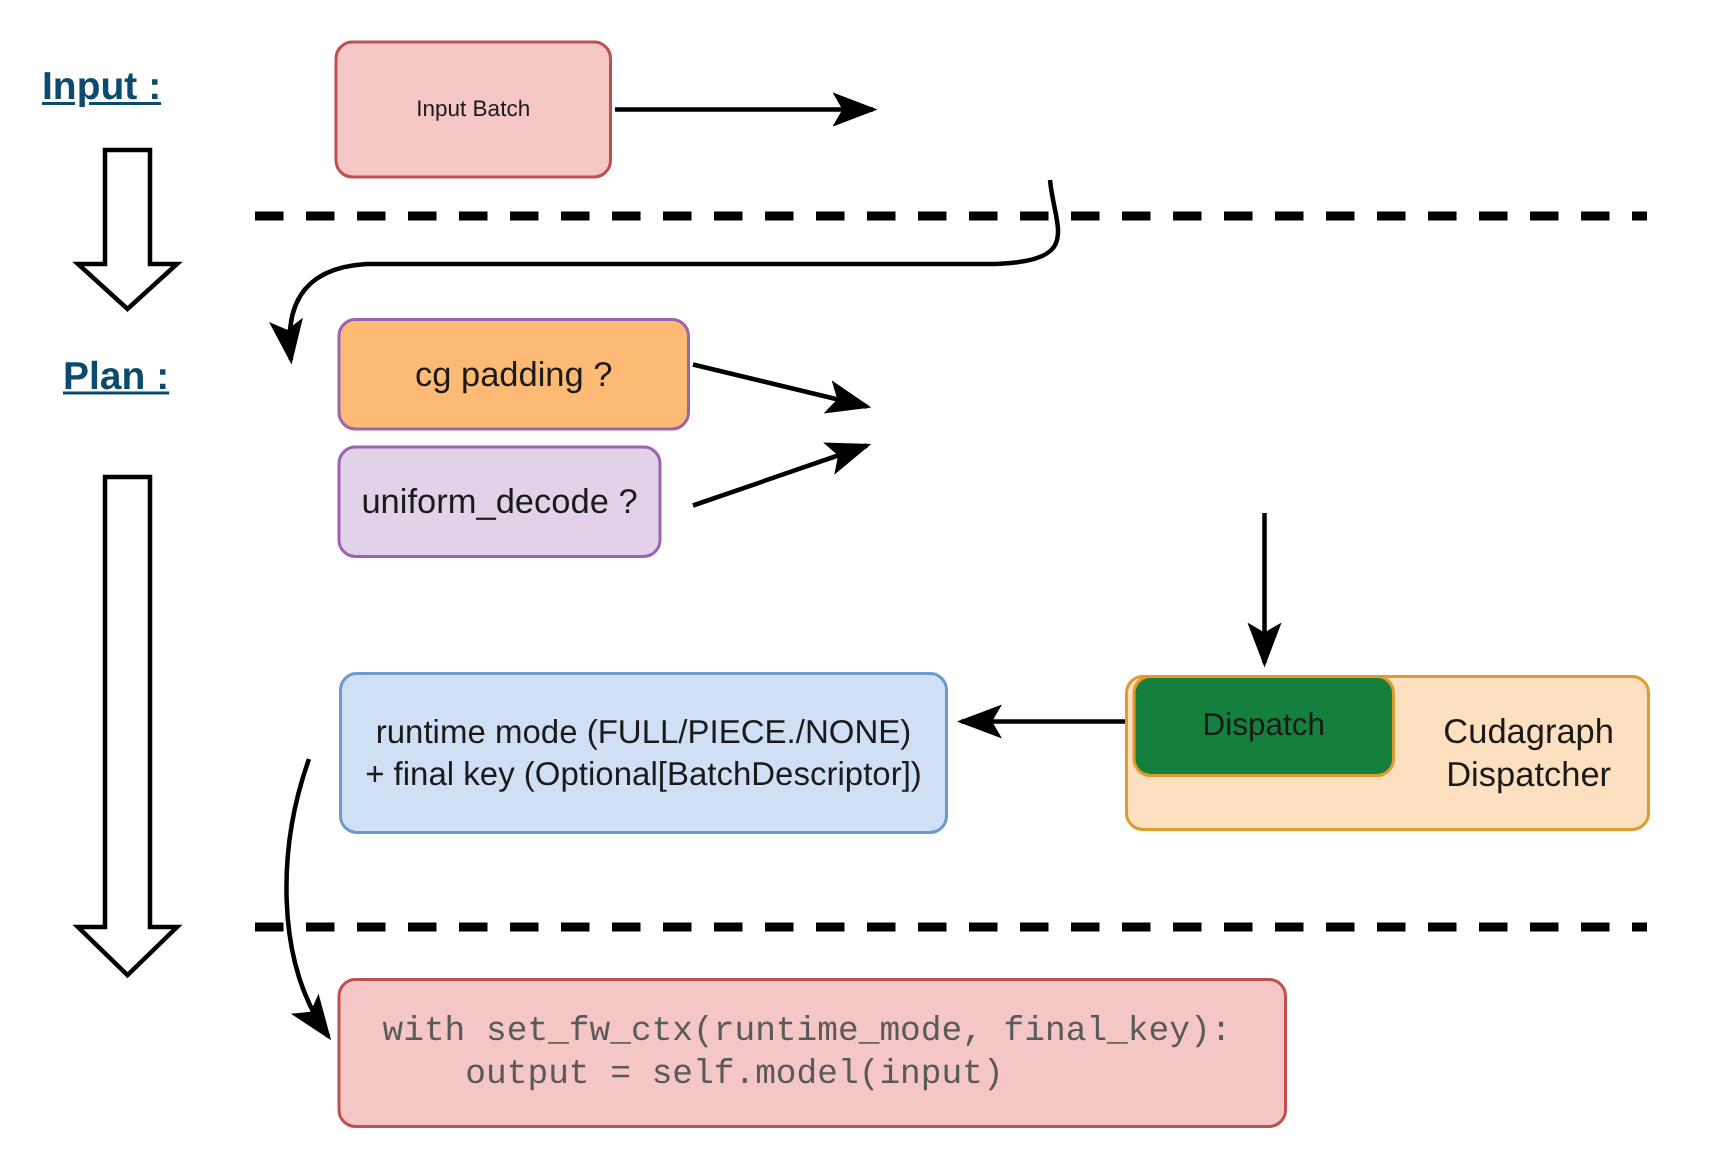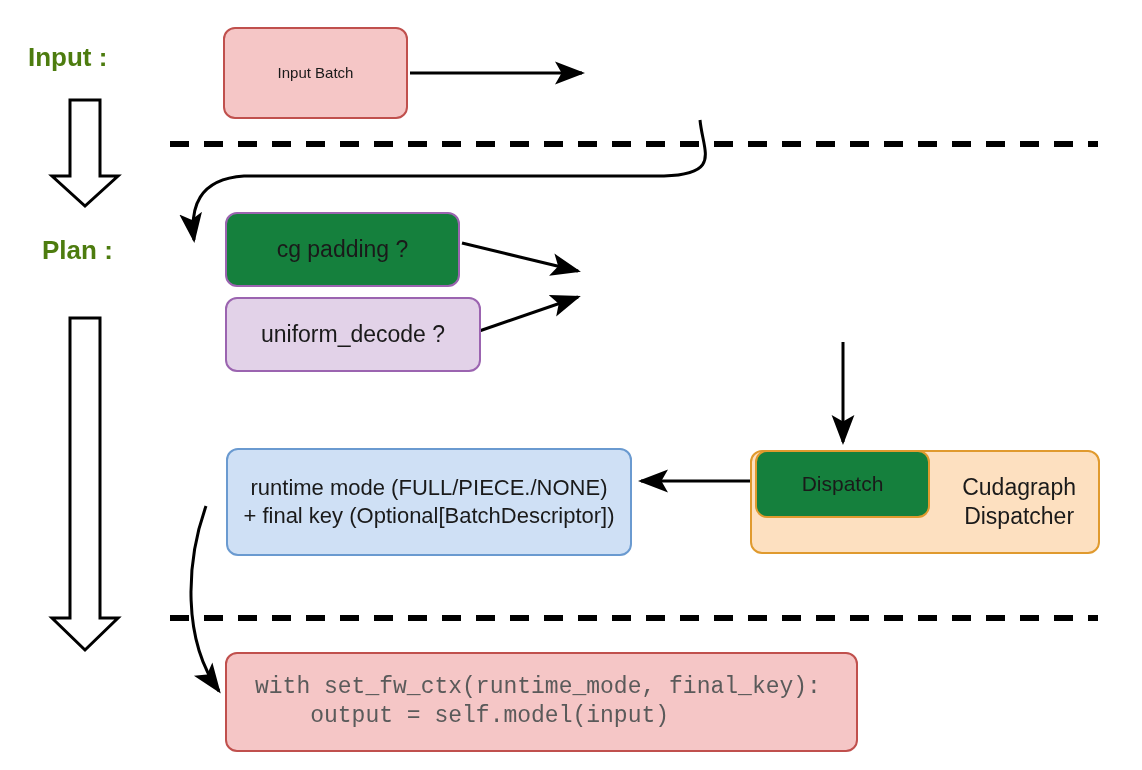--- a/index.html
+++ b/index.html
@@ -6,21 +6,21 @@
   body{width:1142px;height:770px;position:relative;overflow:hidden;
        font-family:"Liberation Sans",sans-serif;color:#1a1a1a;}
   #stage{position:absolute;left:0;top:0;width:1142px;height:770px;}
   svg.layer{position:absolute;left:0;top:0;width:1142px;height:770px;overflow:visible;}
   #edges{z-index:1;}
   .node{position:absolute;z-index:2;box-sizing:border-box;
         display:flex;align-items:center;justify-content:center;
         text-align:center;border-radius:12px;border-width:2px;border-style:solid;
         line-height:1.28;}
   .stage-label{position:absolute;z-index:3;font-weight:bold;font-size:26px;
-        color:#4d7c0f;white-space:nowrap;}
+        color:#0c4a6e;white-space:nowrap;text-decoration:underline;}
   .code{font-family:"Liberation Mono",monospace;font-size:23px;
         white-space:pre;text-align:left;justify-content:flex-start;
         padding-left:28px;letter-spacing:0px;}
 </style>
 </head>
 <body>
 
 <div id="stage">
 
   <svg class="layer" id="edges" viewBox="0 0 1142 770" preserveAspectRatio="none">
@@ -52,23 +52,23 @@
   </svg>
 
   <div class="stage-label" style="left:28px;top:42px;">Input :</div>
   <div class="stage-label" style="left:42px;top:235px;">Plan :</div>
 
   <div class="node" style="left:223px;top:27px;width:185px;height:92px;
               background:#f5c6c6;border-color:#c0504d;font-size:15px;">Input Batch</div>
 
 
   <div class="node" style="left:225px;top:212px;width:235px;height:75px;
-              background:#15803d;border-color:#9b64b0;font-size:23px;">cg padding ?</div>
+              background:#fdba74;border-color:#9b64b0;font-size:23px;">cg padding ?</div>
 
-  <div class="node" style="left:225px;top:297px;width:256px;height:75px;
+  <div class="node" style="left:225px;top:297px;width:216px;height:75px;
               background:#e2d2e8;border-color:#9b64b0;font-size:23px;">uniform_decode ?</div>
 
 
   <div class="node" style="left:750px;top:450px;width:350px;height:104px;
               background:#fde0c0;border-color:#e09a2e;font-size:23px;
               white-space:pre-line;justify-content:flex-end;padding-right:22px;text-align:center;">Cudagraph
 Dispatcher</div>
 
   <div class="node" style="left:755px;top:450px;width:175px;height:68px;
               background:#15803d;border-color:#e09a2e;font-size:21px;z-index:3;">Dispatch</div>

